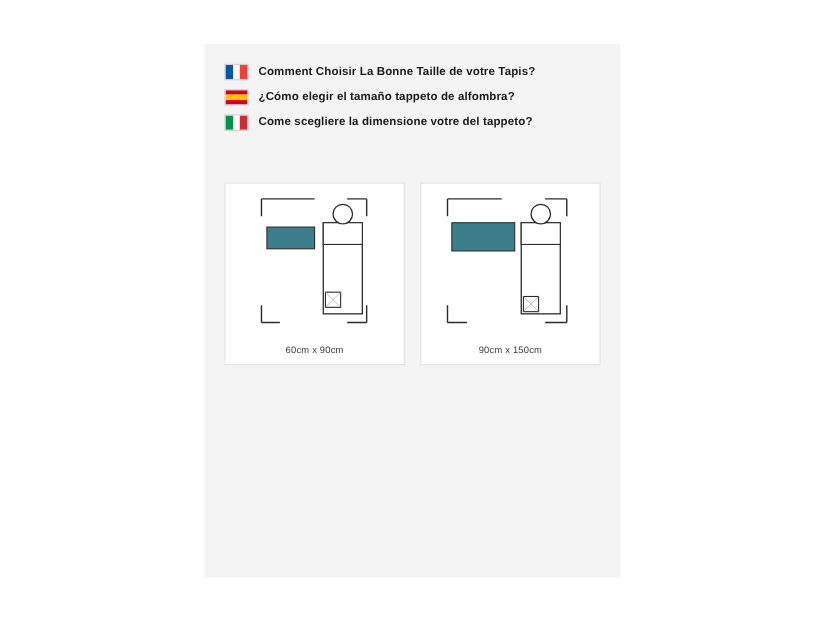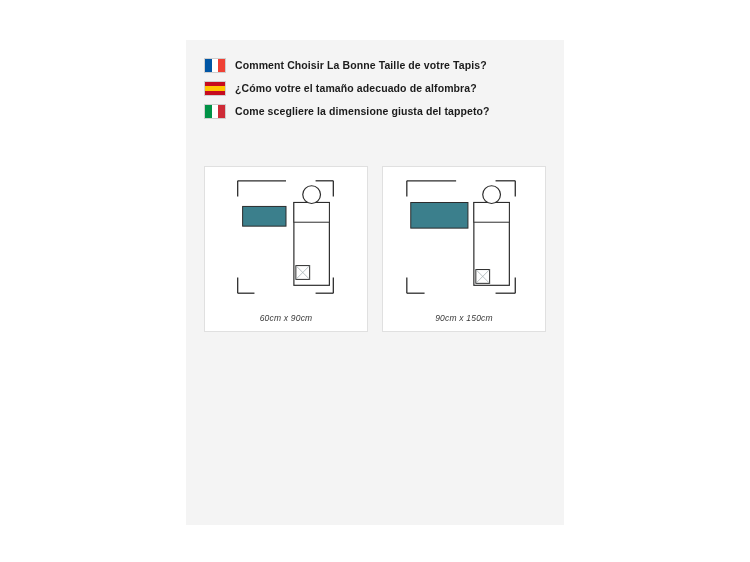--- a/index.html
+++ b/index.html
@@ -93,21 +93,20 @@
   .card-figure svg { display: block; width: 100%; height: 100%; }
   .card-caption {
     position: absolute;
     left: 0;
     right: 0;
     bottom: 8px;
     text-align: center;
     font-size: 8.5px;
     color: #3a3a3a;
     letter-spacing: 0.2px;
-    font-style: italic;
   }
 </style>
 </head>
 <body>
 
 <div id="page">
   <div class="panel">
 
     <div class="lang-list">
 
@@ -119,30 +118,30 @@
         </span>
         <span class="lang-text">Comment Choisir La Bonne Taille de votre Tapis?</span>
       </div>
 
       <div class="lang-row">
         <span class="flag horizontal">
           <span style="background:#c60b1e"></span>
             <span style="background:#ffc400;flex:1.6"></span>
             <span style="background:#c60b1e"></span>
         </span>
-        <span class="lang-text">¿Cómo votre el tamaño adecuado de alfombra?</span>
+        <span class="lang-text">¿Cómo elegir el tamaño tappeto de alfombra?</span>
       </div>
 
       <div class="lang-row">
         <span class="flag vertical">
           <span style="background:#009246"></span>
             <span style="background:#ffffff"></span>
             <span style="background:#ce2b37"></span>
         </span>
-        <span class="lang-text">Come scegliere la dimensione giusta del tappeto?</span>
+        <span class="lang-text">Come scegliere la dimensione votre del tappeto?</span>
       </div>
 
 
     </div>
 
     <div class="grid">
 
       <div class="card">
         <div class="card-figure">
           <svg viewBox="0 0 164 142" xmlns="http://www.w3.org/2000/svg">

